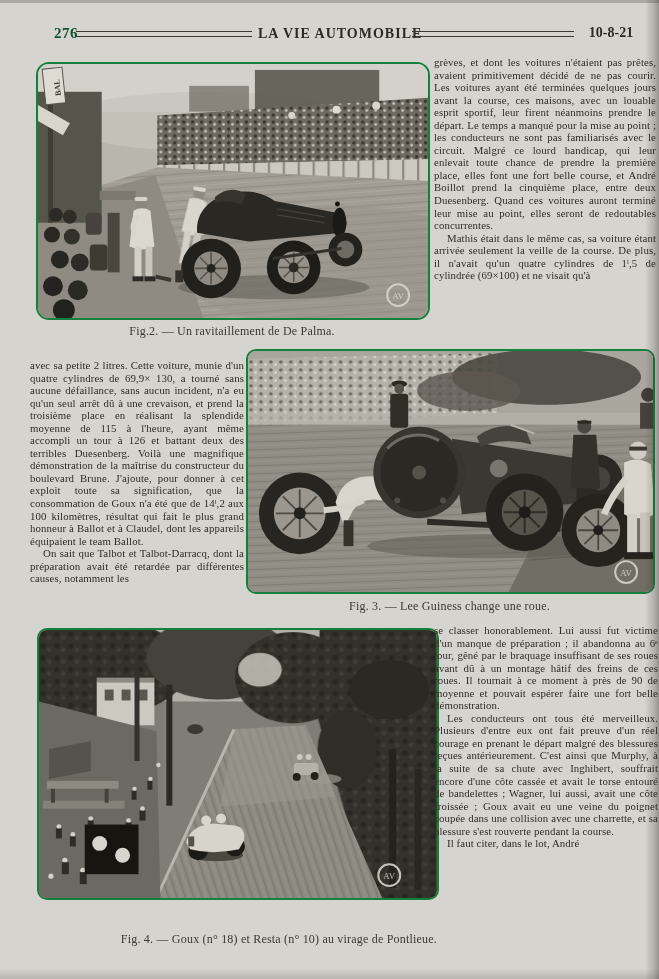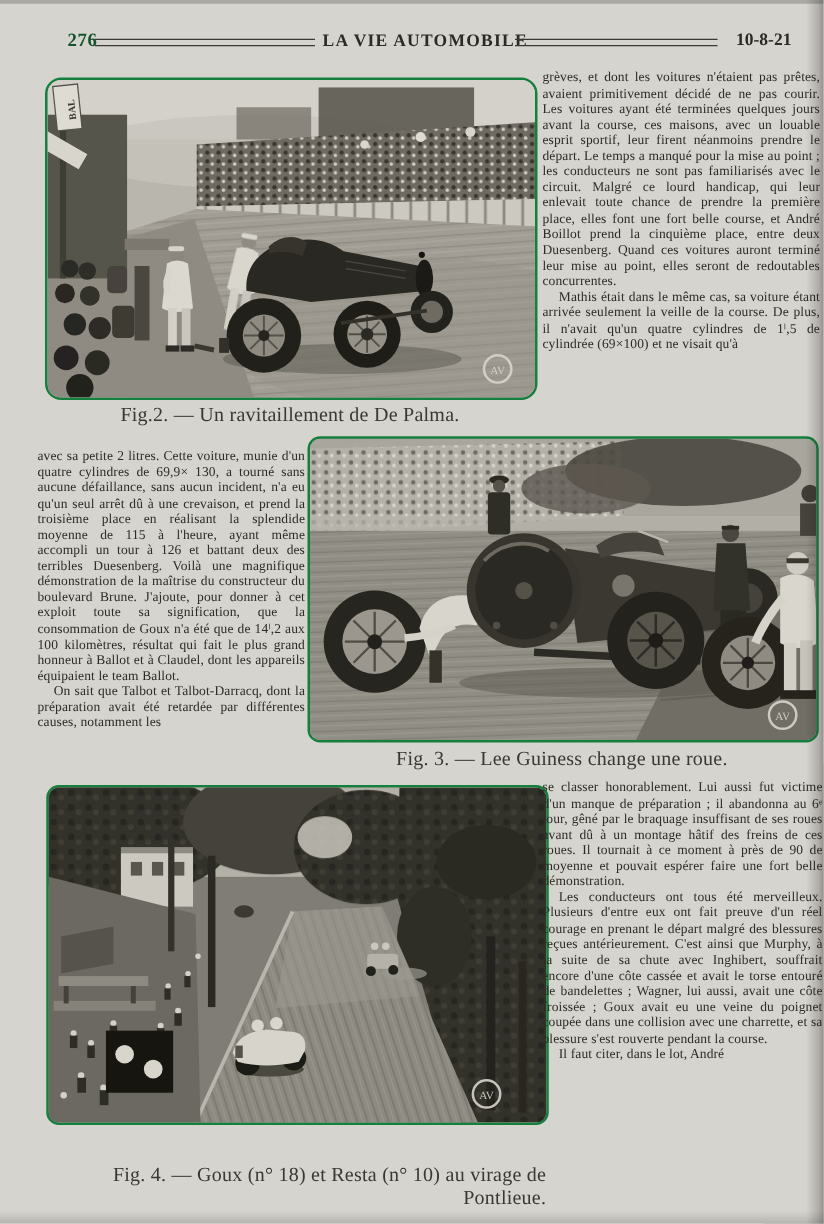--- a/index.html
+++ b/index.html
@@ -23,21 +23,21 @@
   .rule-l{left:76px;width:176px;}
   .rule-r{left:412px;width:162px;}
 
   .photo{position:absolute;overflow:hidden;border:2px solid #15803d;background:#a9a69e;
     box-shadow:0 0 0 1px rgba(214,212,207,.6) inset;}
   .photo svg{display:block;width:100%;height:100%;}
   .ph1{left:36px;top:62px;width:390px;height:254px;border-radius:13px;}
   .ph2{left:246px;top:349px;width:405px;height:241px;border-radius:10px;}
   .ph3{left:37px;top:628px;width:398px;height:268px;border-radius:10px;}
 
-  .caption{position:absolute;text-align:center;font-size:16px;color:#3a3832;letter-spacing:.2px;}
+  .caption{position:absolute;text-align:center;font-size:12px;color:#3a3832;letter-spacing:.2px;}
   .cap2{left:36px;top:324px;width:392px;}
   .cap3{left:246px;top:599px;width:407px;}
   .cap4{left:37px;top:932px;width:400px;text-align:right;}
 
   .bodytext{position:absolute;font-size:10.8px;line-height:12.55px;color:#2e2c27;
     text-align:justify;letter-spacing:.1px;}
   .bodytext p{margin:0;}
   .bodytext p.ind{text-indent:13px;}
   .col-rt{left:434px;top:56px;width:222px;}
   .col-lm{left:30px;top:359px;width:214px;}

